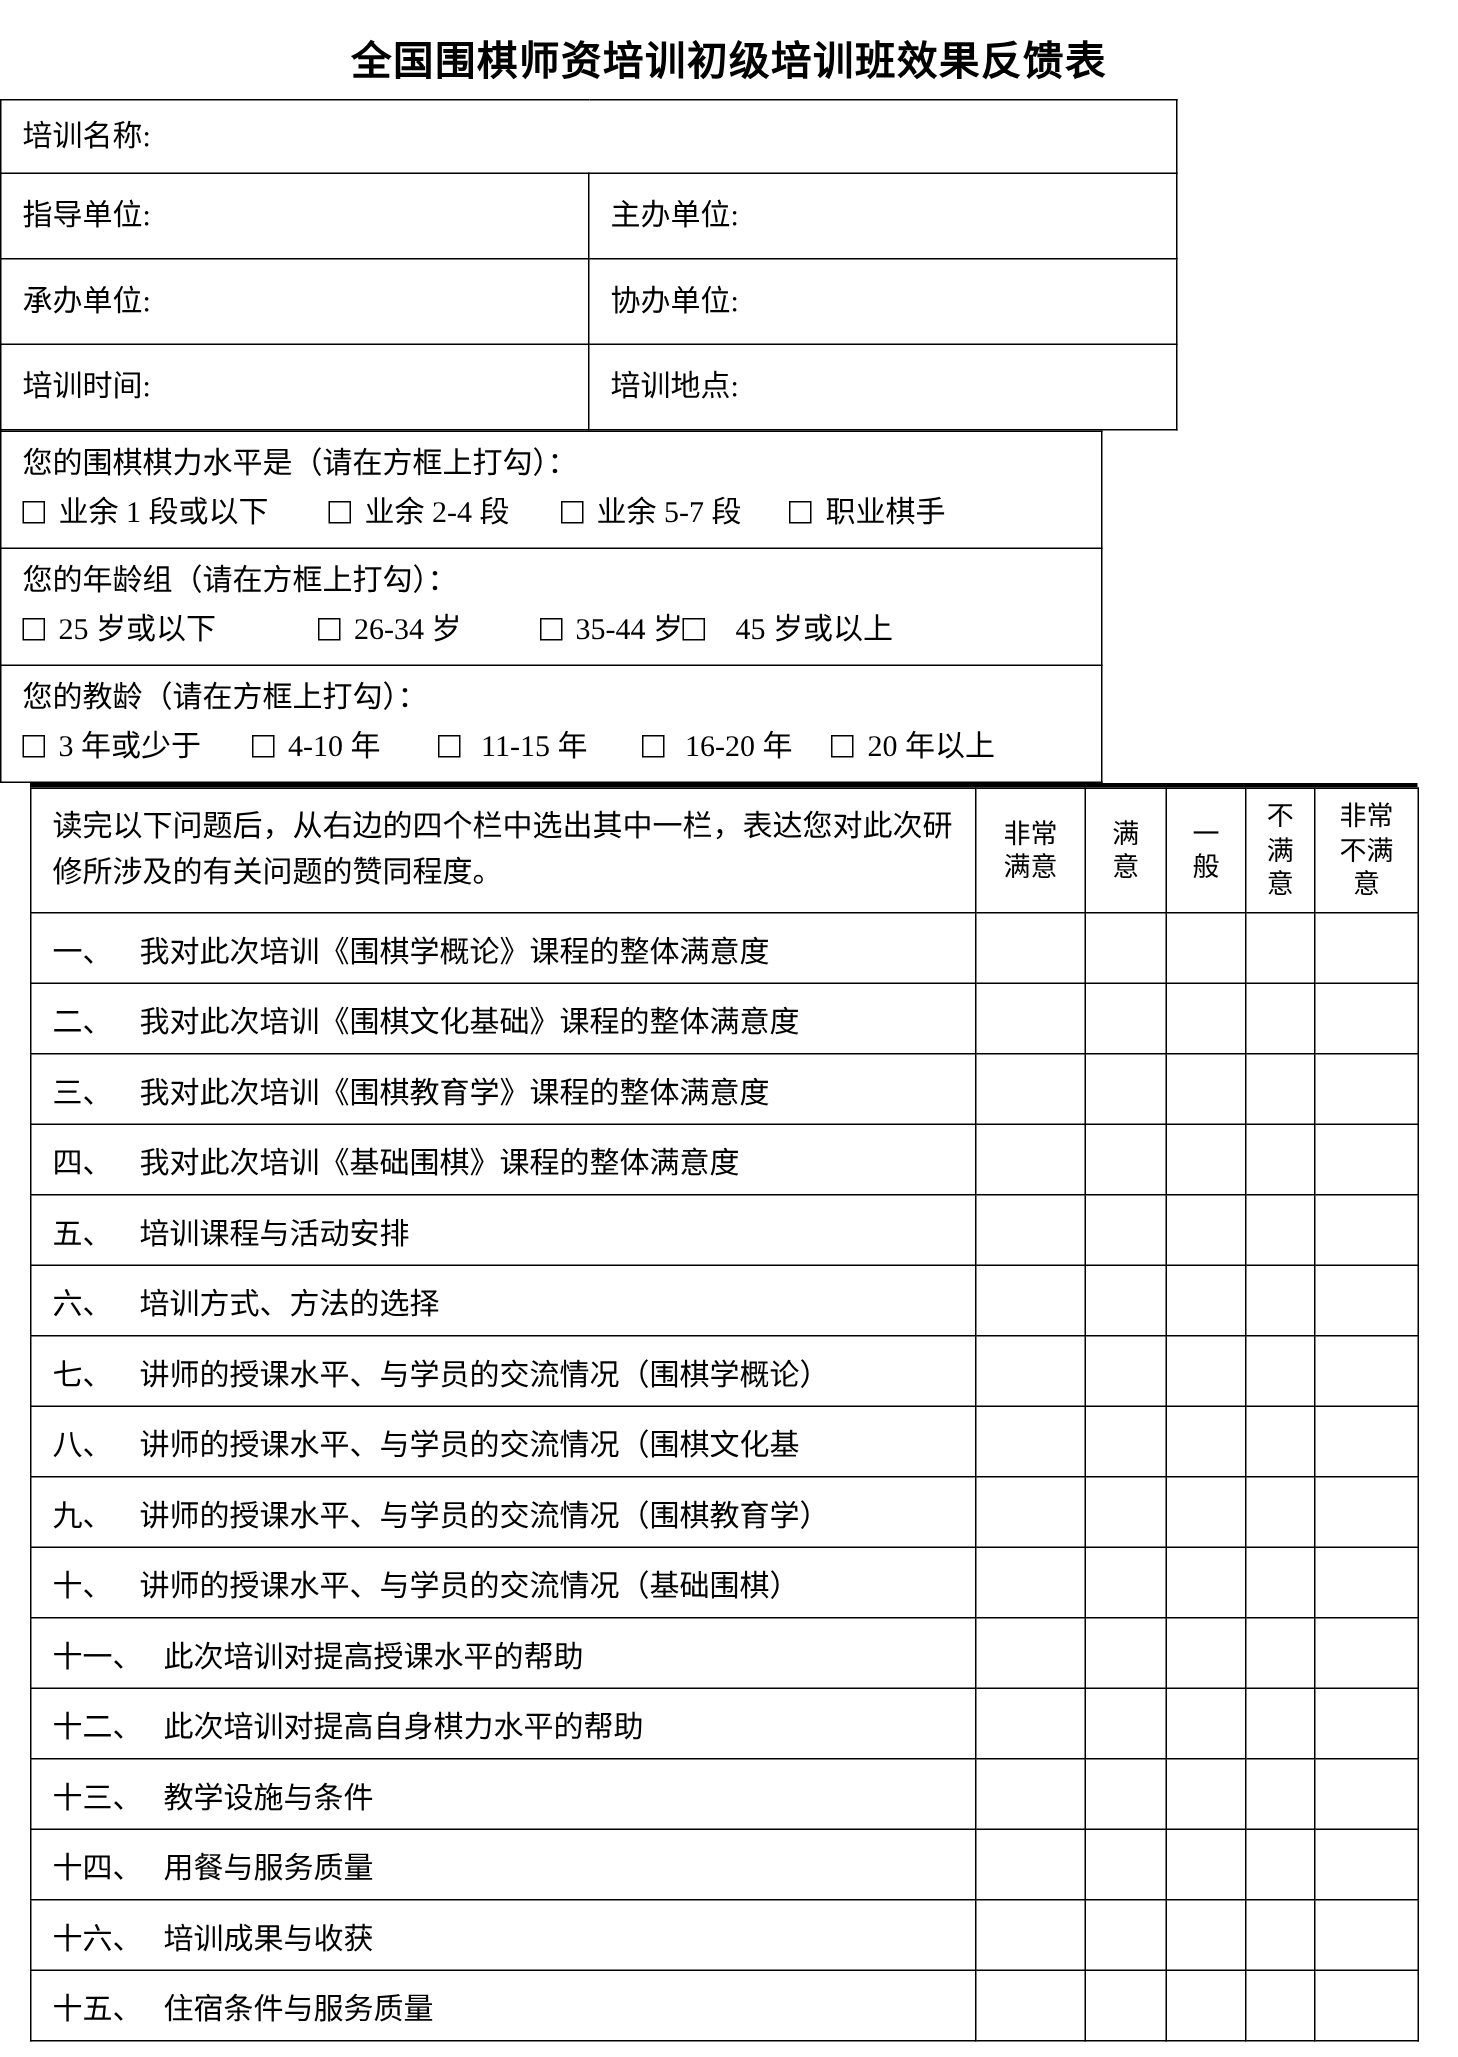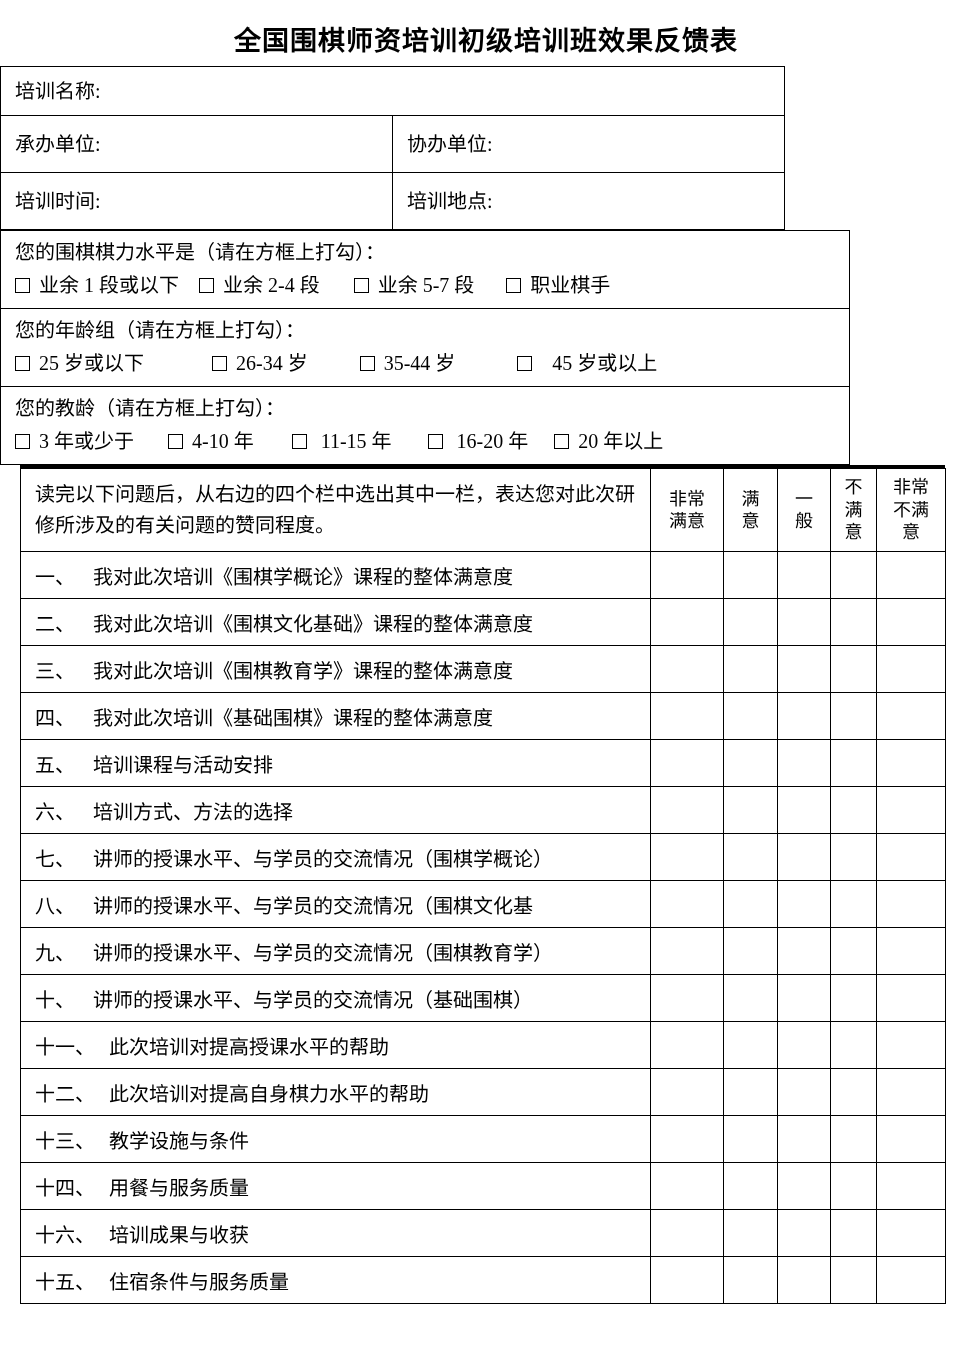--- a/index.html
+++ b/index.html
@@ -46,21 +46,21 @@
     line-height: 1.45;
     padding: 0 0 0 14px;
     font-family: "Liberation Serif", "DejaVu Serif", serif;
   }
 
   
   .info-row td { height: 56px; }
   .info-row.first td { height: 48px; }
 
   
-  .demo-table { border-collapse: collapse; width: 850px; table-layout: fixed; }
+  .demo-table { border-collapse: collapse; width: 735px; table-layout: fixed; }
   .demo-table td {
     border: 1px solid #000000;
     font-size: 20px;
     padding: 6px 0 7px 14px;
     vertical-align: middle;
     font-family: "Liberation Serif", "DejaVu Serif", serif;
   }
   .demo-prompt {
     display: block;
     line-height: 1.5;
@@ -140,57 +140,61 @@
 <div class="page">
 
   <div class="form-title">全国围棋师资培训初级培训班效果反馈表</div>
 
   <table class="grid">
     <tbody>
       <tr class="info-row first">
         <td colspan="2">培训名称:</td>
       </tr>
       <tr class="info-row">
+        <td style="width:452px">指导单位:</td>
+        <td style="width:471px">主办单位:</td>
+      </tr>
+      <tr class="info-row">
         <td>承办单位:</td>
         <td>协办单位:</td>
       </tr>
       <tr class="info-row">
         <td>培训时间:</td>
         <td>培训地点:</td>
       </tr>
     </tbody>
   </table>
 
   <table class="demo-table">
     <tbody>
       <tr>
         <td>
           <span class="demo-prompt">您的围棋棋力水平是（请在方框上打勾）：</span>
           <span class="demo-options">
-            <span class="opt" style="margin-right:20px;">
+            <span class="opt" style="margin-right:40px;">
               <span class="cbx"></span><span>业余 1 段或以下</span>
             </span><span class="opt" style="margin-right:34px;">
               <span class="cbx"></span><span>业余 2-4 段</span>
             </span><span class="opt" style="margin-right:32px;">
               <span class="cbx"></span><span>业余 5-7 段</span>
             </span><span class="opt">
               <span class="cbx"></span><span>职业棋手</span>
             </span>
           </span>
         </td>
       </tr>
       <tr>
         <td>
           <span class="demo-prompt">您的年龄组（请在方框上打勾）：</span>
           <span class="demo-options">
             <span class="opt" style="margin-right:52px;">
               <span class="cbx"></span><span>25 岁或以下</span>
             </span><span class="opt" style="margin-right:52px;padding-left:16px;">
               <span class="cbx"></span><span>26-34 岁</span>
-            </span><span class="opt" style="margin-right:62px;">
+            </span><span class="opt" style="">
               <span class="cbx"></span><span>35-44 岁</span>
             </span><span class="opt">
               <span class="cbx" style="margin-right:20px;"></span><span>45 岁或以上</span>
             </span>
           </span>
         </td>
       </tr>
       <tr>
         <td>
           <span class="demo-prompt">您的教龄（请在方框上打勾）：</span>

